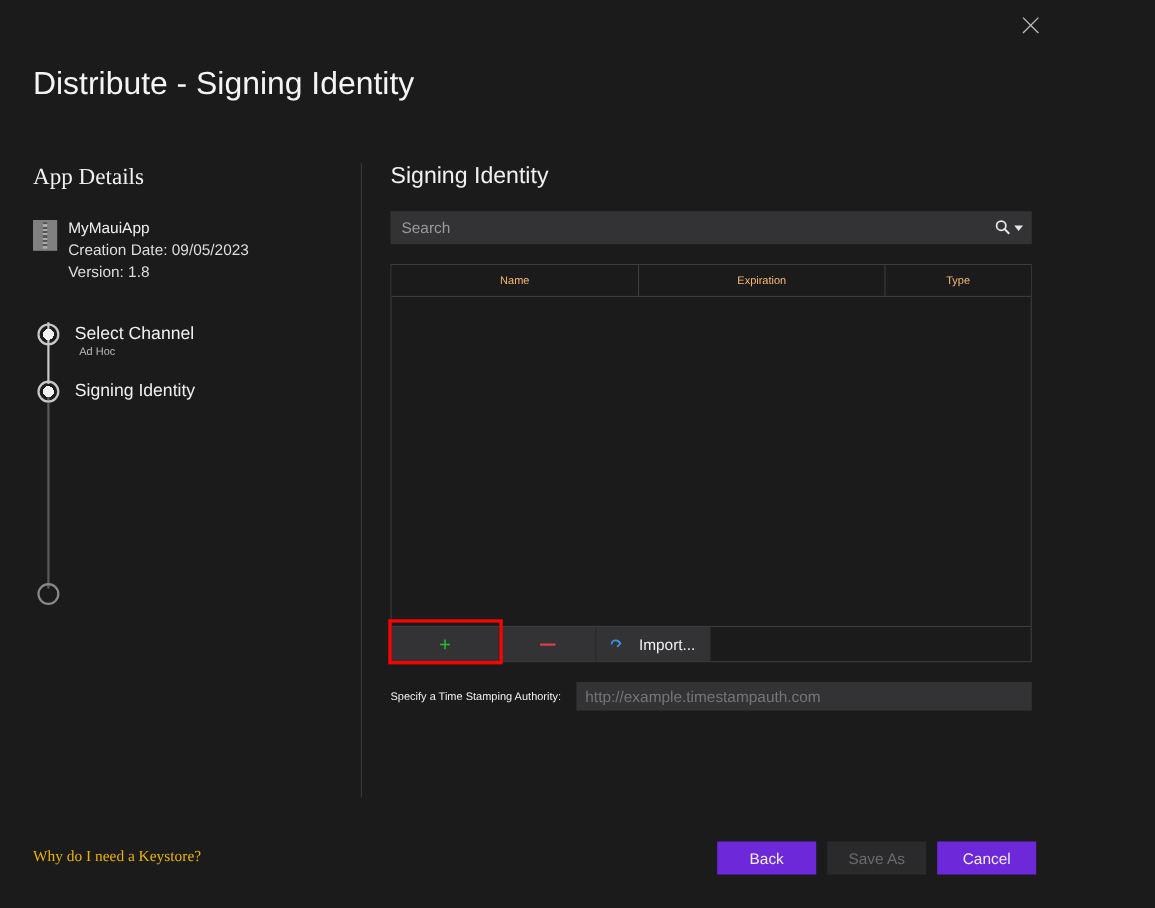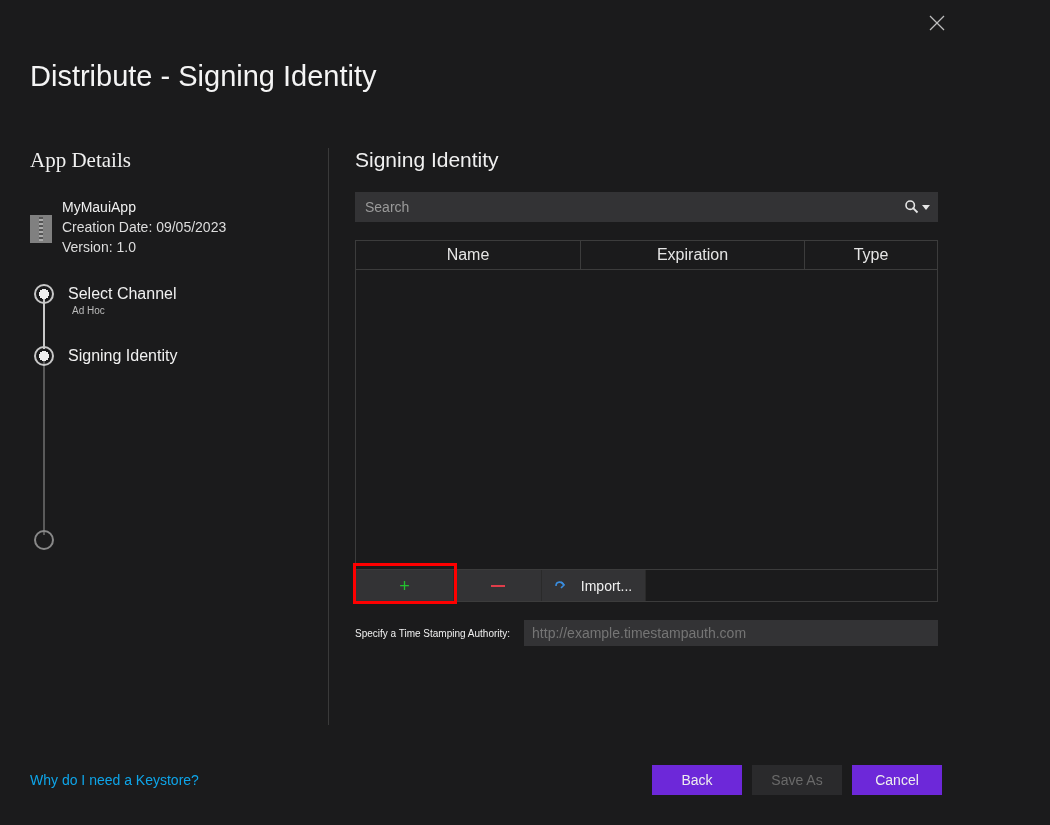--- a/index.html
+++ b/index.html
@@ -52,21 +52,21 @@
     box-sizing: border-box;
   }
   .left-h {
     font-size: 21px;
     font-weight: 300;
     margin: 0 0 24px 0;
     font-family: Liberation Serif, serif;
   }
   .app-block {
     display: flex;
-    align-items: center;
+    align-items: flex-start;
     gap: 10px;
     margin-bottom: 26px;
   }
   .zip-icon {
     width: 22px;
     height: 28px;
     background: #808080;
     position: relative;
     margin-top: 3px;
   }
@@ -173,22 +173,22 @@
   .table-head {
     display: flex;
     height: 28px;
     background: #1b1b1c;
     border-bottom: 1px solid #3c3c3c;
   }
   .th {
     display: flex;
     align-items: center;
     justify-content: center;
-    font-size: 16px;
-    color: #e5e5e5;
+    font-size: 10px;
+    color: #fdba74;
     border-right: 1px solid #3c3c3c;
     box-sizing: border-box;
   }
   .th:last-child { border-right: none; }
   .col-name { width: 225px; }
   .col-exp  { flex: 1; }
   .col-type { width: 132px; }
   .table-body { flex: 1; }
   .table-actions {
     display: flex;
@@ -245,23 +245,24 @@
   
   .footer {
     position: absolute;
     left: 30px;
     right: 26px;
     bottom: 30px;
     display: flex;
     align-items: center;
   }
   .keystore-link {
-    color: #0ea5e9;
+    color: #eab308;
     font-size: 14px;
     cursor: pointer;
+    font-family: Liberation Serif, serif;
   }
   .footer-btns {
     margin-left: auto;
     display: flex;
     gap: 10px;
   }
   .btn {
     min-width: 90px;
     height: 30px;
     background: #6d28d9;
@@ -294,29 +295,29 @@
   <div class="body-area">
 
     <div class="left-pane">
       <div class="left-h">App Details</div>
 
       <div class="app-block">
         <div class="zip-icon"></div>
         <div>
           <div class="app-name">MyMauiApp</div>
           <div class="app-sub">Creation Date: 09/05/2023</div>
-          <div class="app-sub">Version: 1.0</div>
+          <div class="app-sub">Version: 1.8</div>
         </div>
       </div>
 
       <div class="timeline" style="height:260px;">
         <div class="tl-line-seg" style="top:10px; height:56px;"></div>
         <div class="tl-line-thin" style="top:76px; height:176px;"></div>
 
-        <div class="tl-node" style="position:absolute; top:0;">
+        <div class="tl-node" style="position:absolute; top:10px;">
           <div class="circle filled"></div>
           <div>
             <div class="node-title">Select Channel</div>
             <div class="node-sub">Ad Hoc</div>
           </div>
         </div>
 
         <div class="tl-node" style="position:absolute; top:62px;">
           <div class="circle filled"></div>
           <div>

